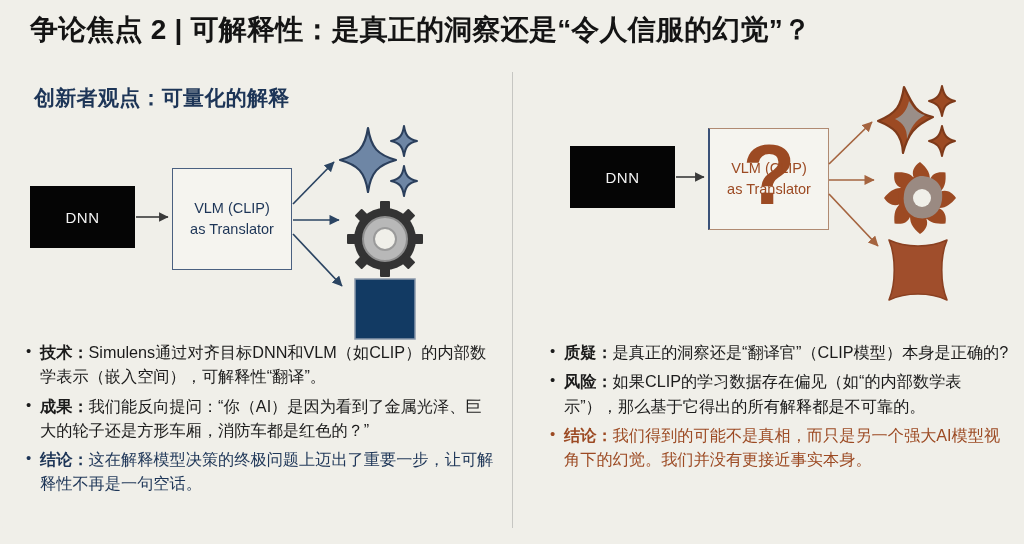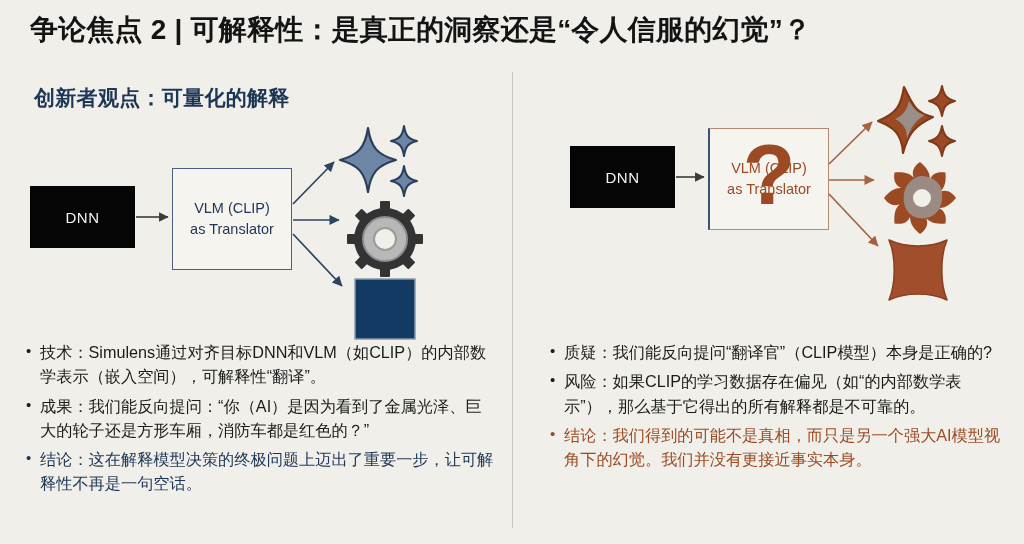--- a/index.html
+++ b/index.html
@@ -157,21 +157,21 @@
     display: flex;
     margin-bottom: 5px;
   }
   .dot {
     flex: 0 0 auto;
     width: 14px;
     font-size: 15px;
     line-height: 1.5;
   }
   .btext { flex: 1 1 auto; }
-  .lead { font-weight: normal; }
+  .lead { font-weight: bold; }
 
   .b-dark .dot, .b-dark .btext { color: #1b1b1b; }
   .b-navy .dot, .b-navy .btext { color: #1d3557; }
   .b-brown .dot, .b-brown .btext { color: #9c4a23; }
 </style>
 </head>
 <body>
 
 <div class="slide">
 
@@ -328,21 +328,21 @@
       <div class="icon-slot icon-square">
         <svg viewBox="0 0 68 64" width="68" height="64">
           <path d="M5 2 C22 10 46 10 63 2 C56 18 56 46 63 62 C46 54 22 54 5 62 C12 46 12 18 5 2 Z" fill="#a04e2c" stroke="#8a4021" stroke-width="1.6" stroke-linejoin="round"></path>
         </svg>
       </div>
     </div>
 
     <div class="bullets">
       <div class="bullet b-dark">
         <span class="dot">•</span>
-        <span class="btext"><b class="lead">质疑：</b><span>我们能反向提问“翻译官”（CLIP模型）本身是正确的?</span></span>
+        <span class="btext"><b class="lead">质疑：</b><span>是真正的洞察还是“翻译官”（CLIP模型）本身是正确的?</span></span>
       </div>
       <div class="bullet b-dark">
         <span class="dot">•</span>
         <span class="btext"><b class="lead">风险：</b><span>如果CLIP的学习数据存在偏见（如“的内部数学表示”），那么基于它得出的所有解释都是不可靠的。</span></span>
       </div>
       <div class="bullet b-brown">
         <span class="dot">•</span>
         <span class="btext"><b class="lead">结论：</b><span>我们得到的可能不是真相，而只是另一个强大AI模型视角下的幻觉。我们并没有更接近事实本身。</span></span>
       </div>
     </div>

